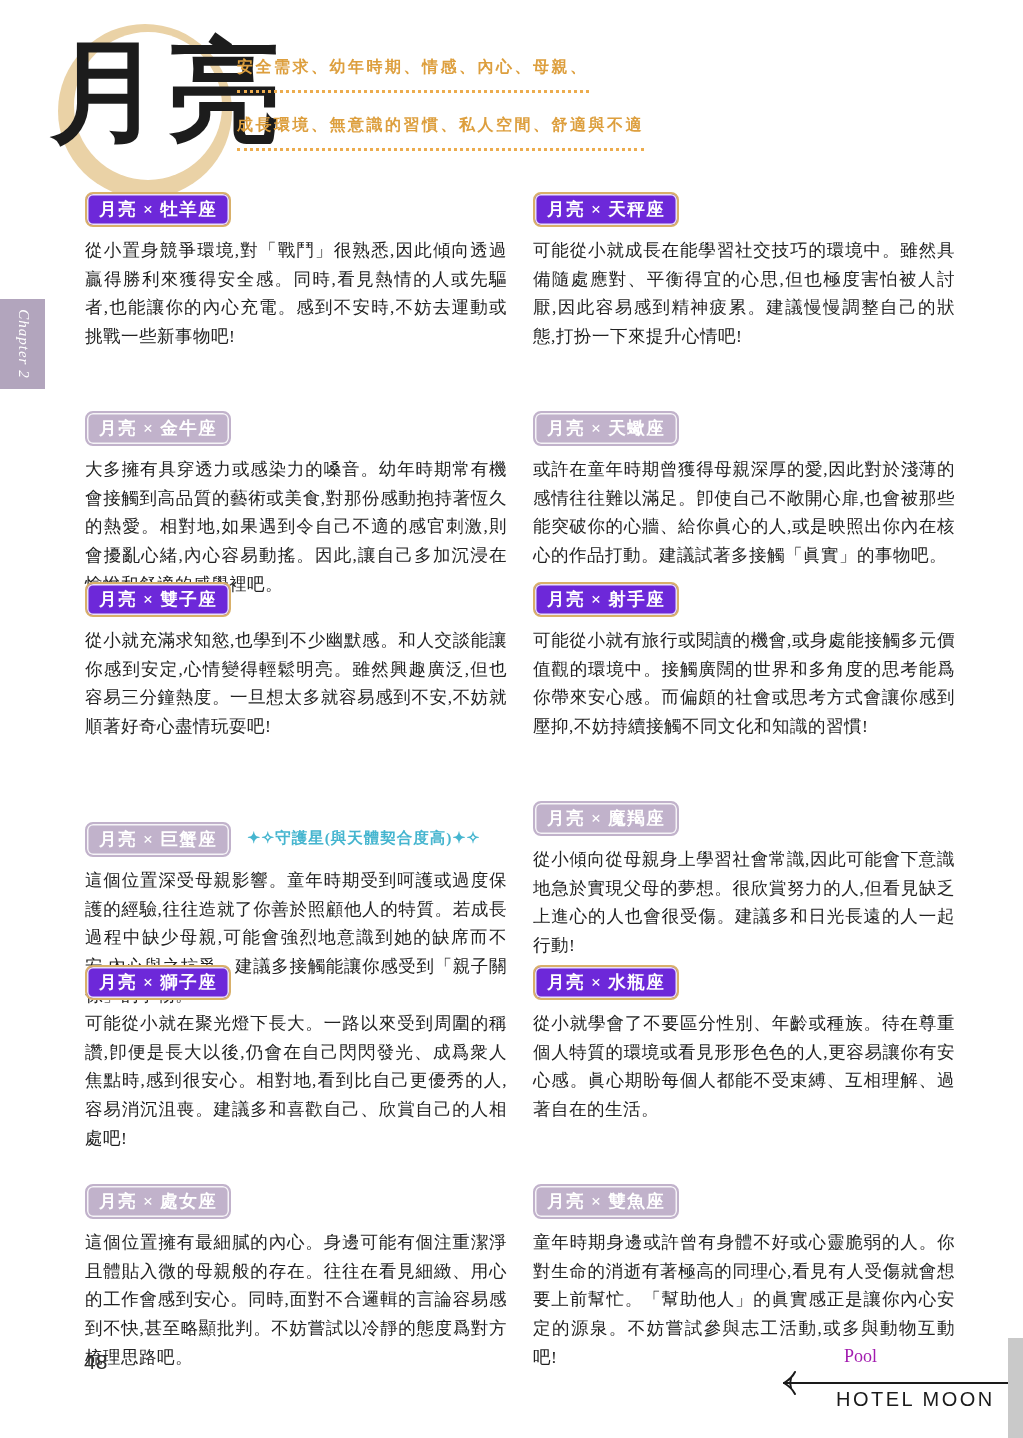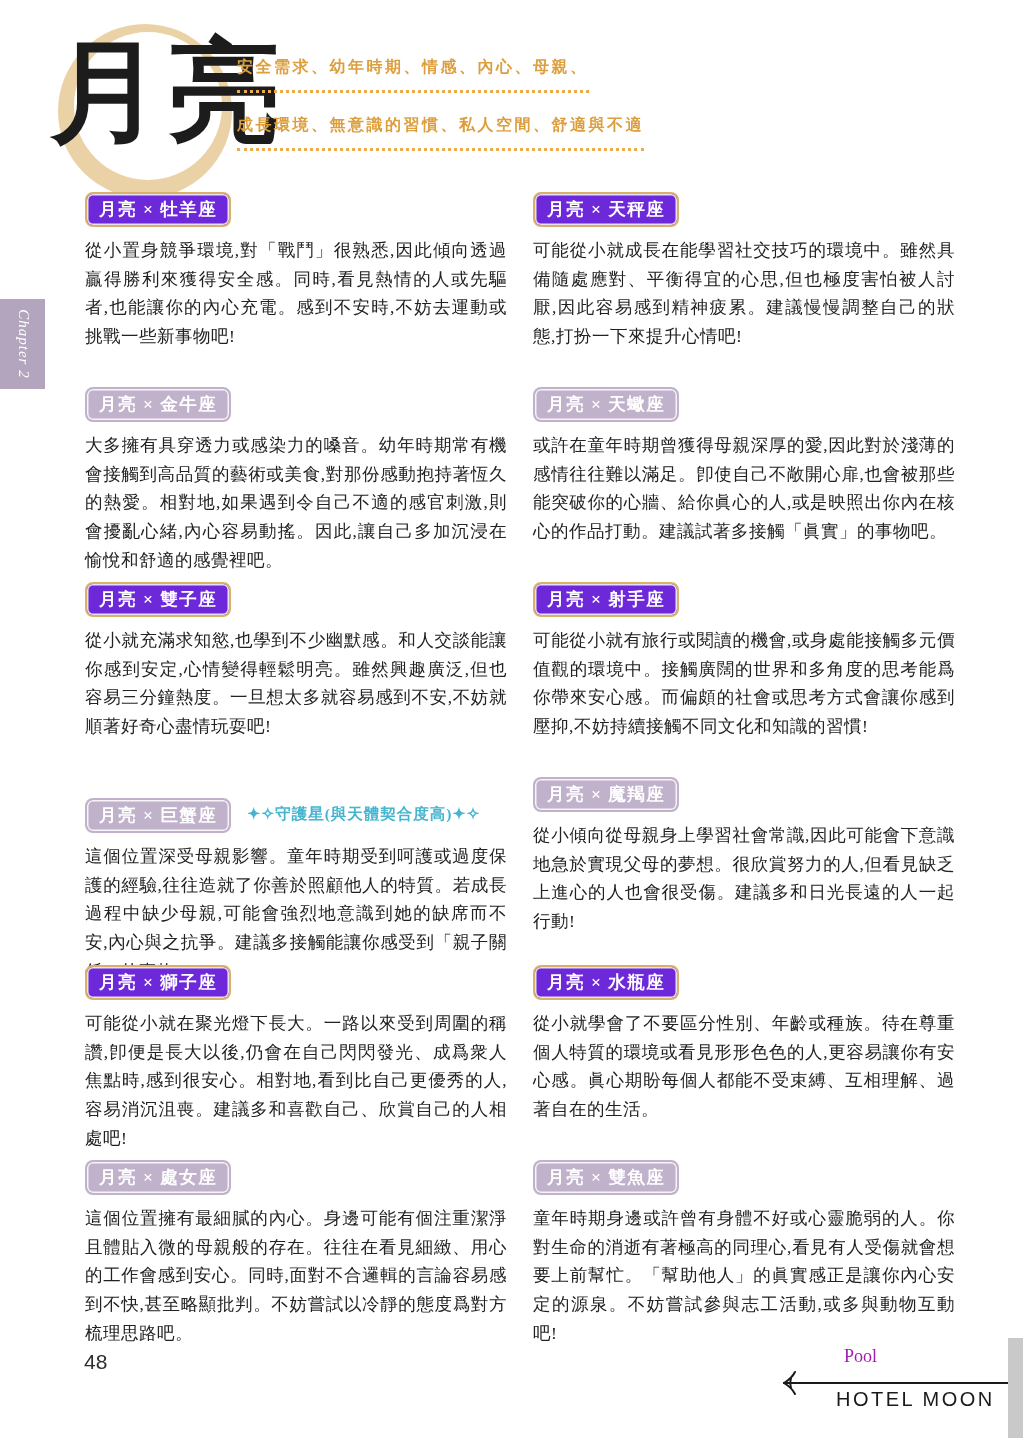--- a/index.html
+++ b/index.html
@@ -25,21 +25,21 @@
     white-space:nowrap;color:#ffffff;font-size:15px;font-style:italic;letter-spacing:1px;
     font-family:"Liberation Serif",serif;}
   
   .zodiac{position:absolute;width:422px;}
   .col-l{left:85px;}
   .col-r{left:533px;}
   .badge{display:inline-block;border-radius:8px;padding:3px 12px 4px 12px;
     color:#ffffff;font-size:17.5px;font-weight:600;letter-spacing:1.5px;
     box-shadow:inset 0 0 0 1.5px rgba(255,255,255,.85);}
   .badge.gold{background:#6d28d9;border:2px solid #d9b06a;font-family:Liberation Serif, serif;}
-  .badge.purple{background:#c1b2cb;border:2px solid #c1b2cb;}
+  .badge.purple{background:#c1b2cb;border:2px solid #c1b2cb;margin-top:24px;}
   .note{display:inline-block;margin-left:16px;color:#45b5cf;font-size:15.5px;
     font-weight:700;letter-spacing:1px;vertical-align:2px;}
   .zbody{margin:9px 0 0 0;font-size:17.5px;line-height:1.64;color:#222222;
     text-align:justify;text-justify:inter-ideograph;letter-spacing:0.5px;}
   
   .page-number{position:absolute;left:84px;top:1350px;font-size:21px;color:#2e2e2e;
     font-family:"Liberation Sans",sans-serif;}
   .brand{position:absolute;left:780px;top:1344px;width:243px;height:70px;}
   .brand-line{position:absolute;left:10px;top:38px;width:233px;height:2px;background:#1a1a1a;}
   .brand-arrow{position:absolute;left:0px;top:24px;}

